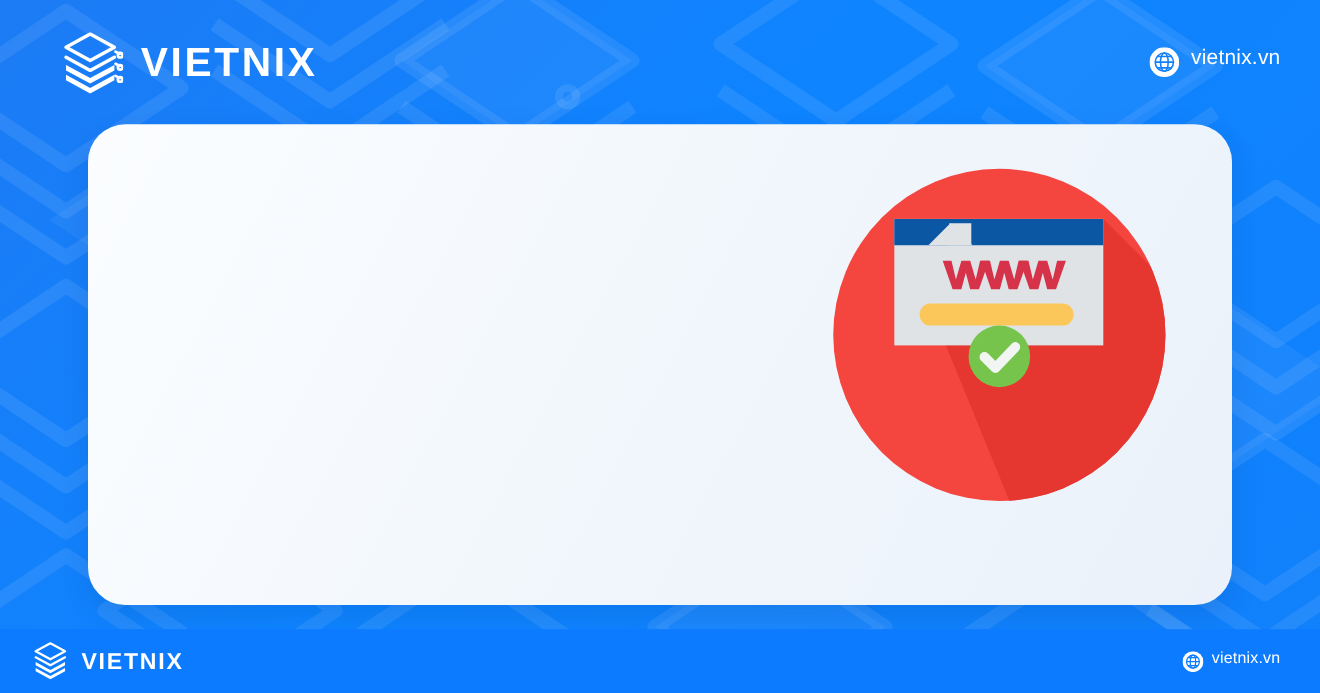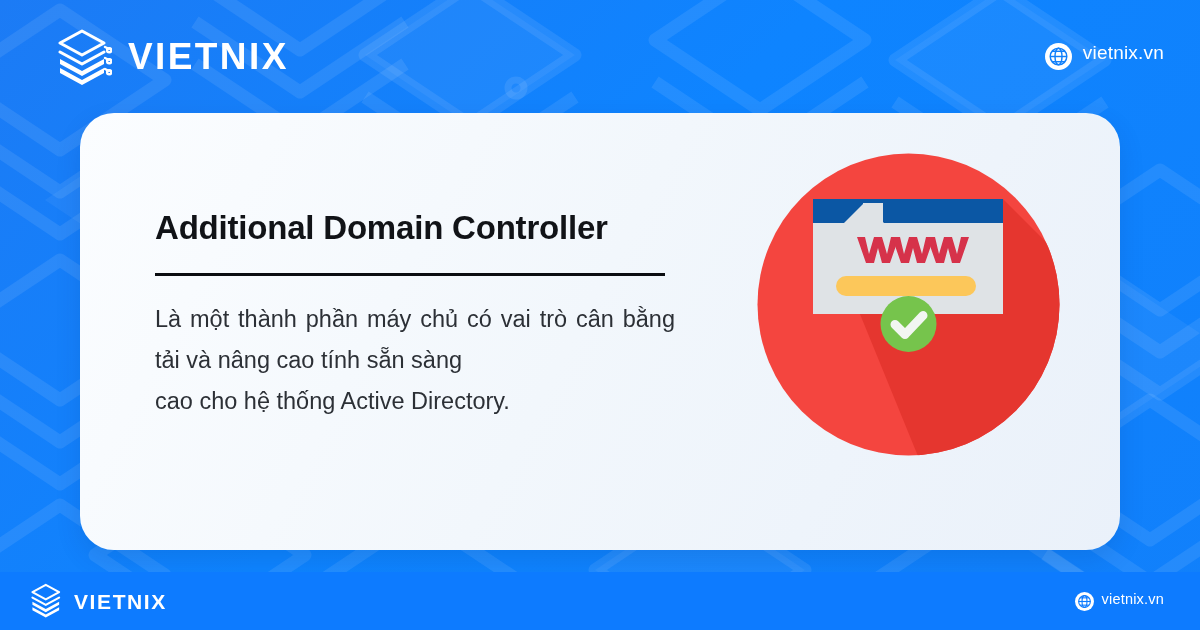--- a/index.html
+++ b/index.html
@@ -236,29 +236,20 @@
         </svg>
       </span>
       <span class="site-label">vietnix.vn</span>
     </div>
 
   </div>
 
   <div class="card">
     <div class="card-inner">
 
-      <div class="copy">
-        <h1 class="headline">Additional Domain Controller</h1>
-        <div class="rule"></div>
-        <p class="body-copy">
-          <span>Là một thành phần máy chủ có vai trò</span>
-          <span>cân bằng tải và nâng cao tính sẵn sàng</span>
-          <span class="last-line">cao cho hệ thống Active Directory.</span>
-        </p>
-      </div>
 
       <div class="illo">
         <svg viewBox="0 0 335 335" xmlns="http://www.w3.org/2000/svg" aria-hidden="true">
           <defs>
             <clipPath id="circClip">
               <circle cx="167.5" cy="167.5" r="151"></circle>
             </clipPath>
           </defs>
 
           <circle cx="167.5" cy="167.5" r="151" fill="#F4453F"></circle>

